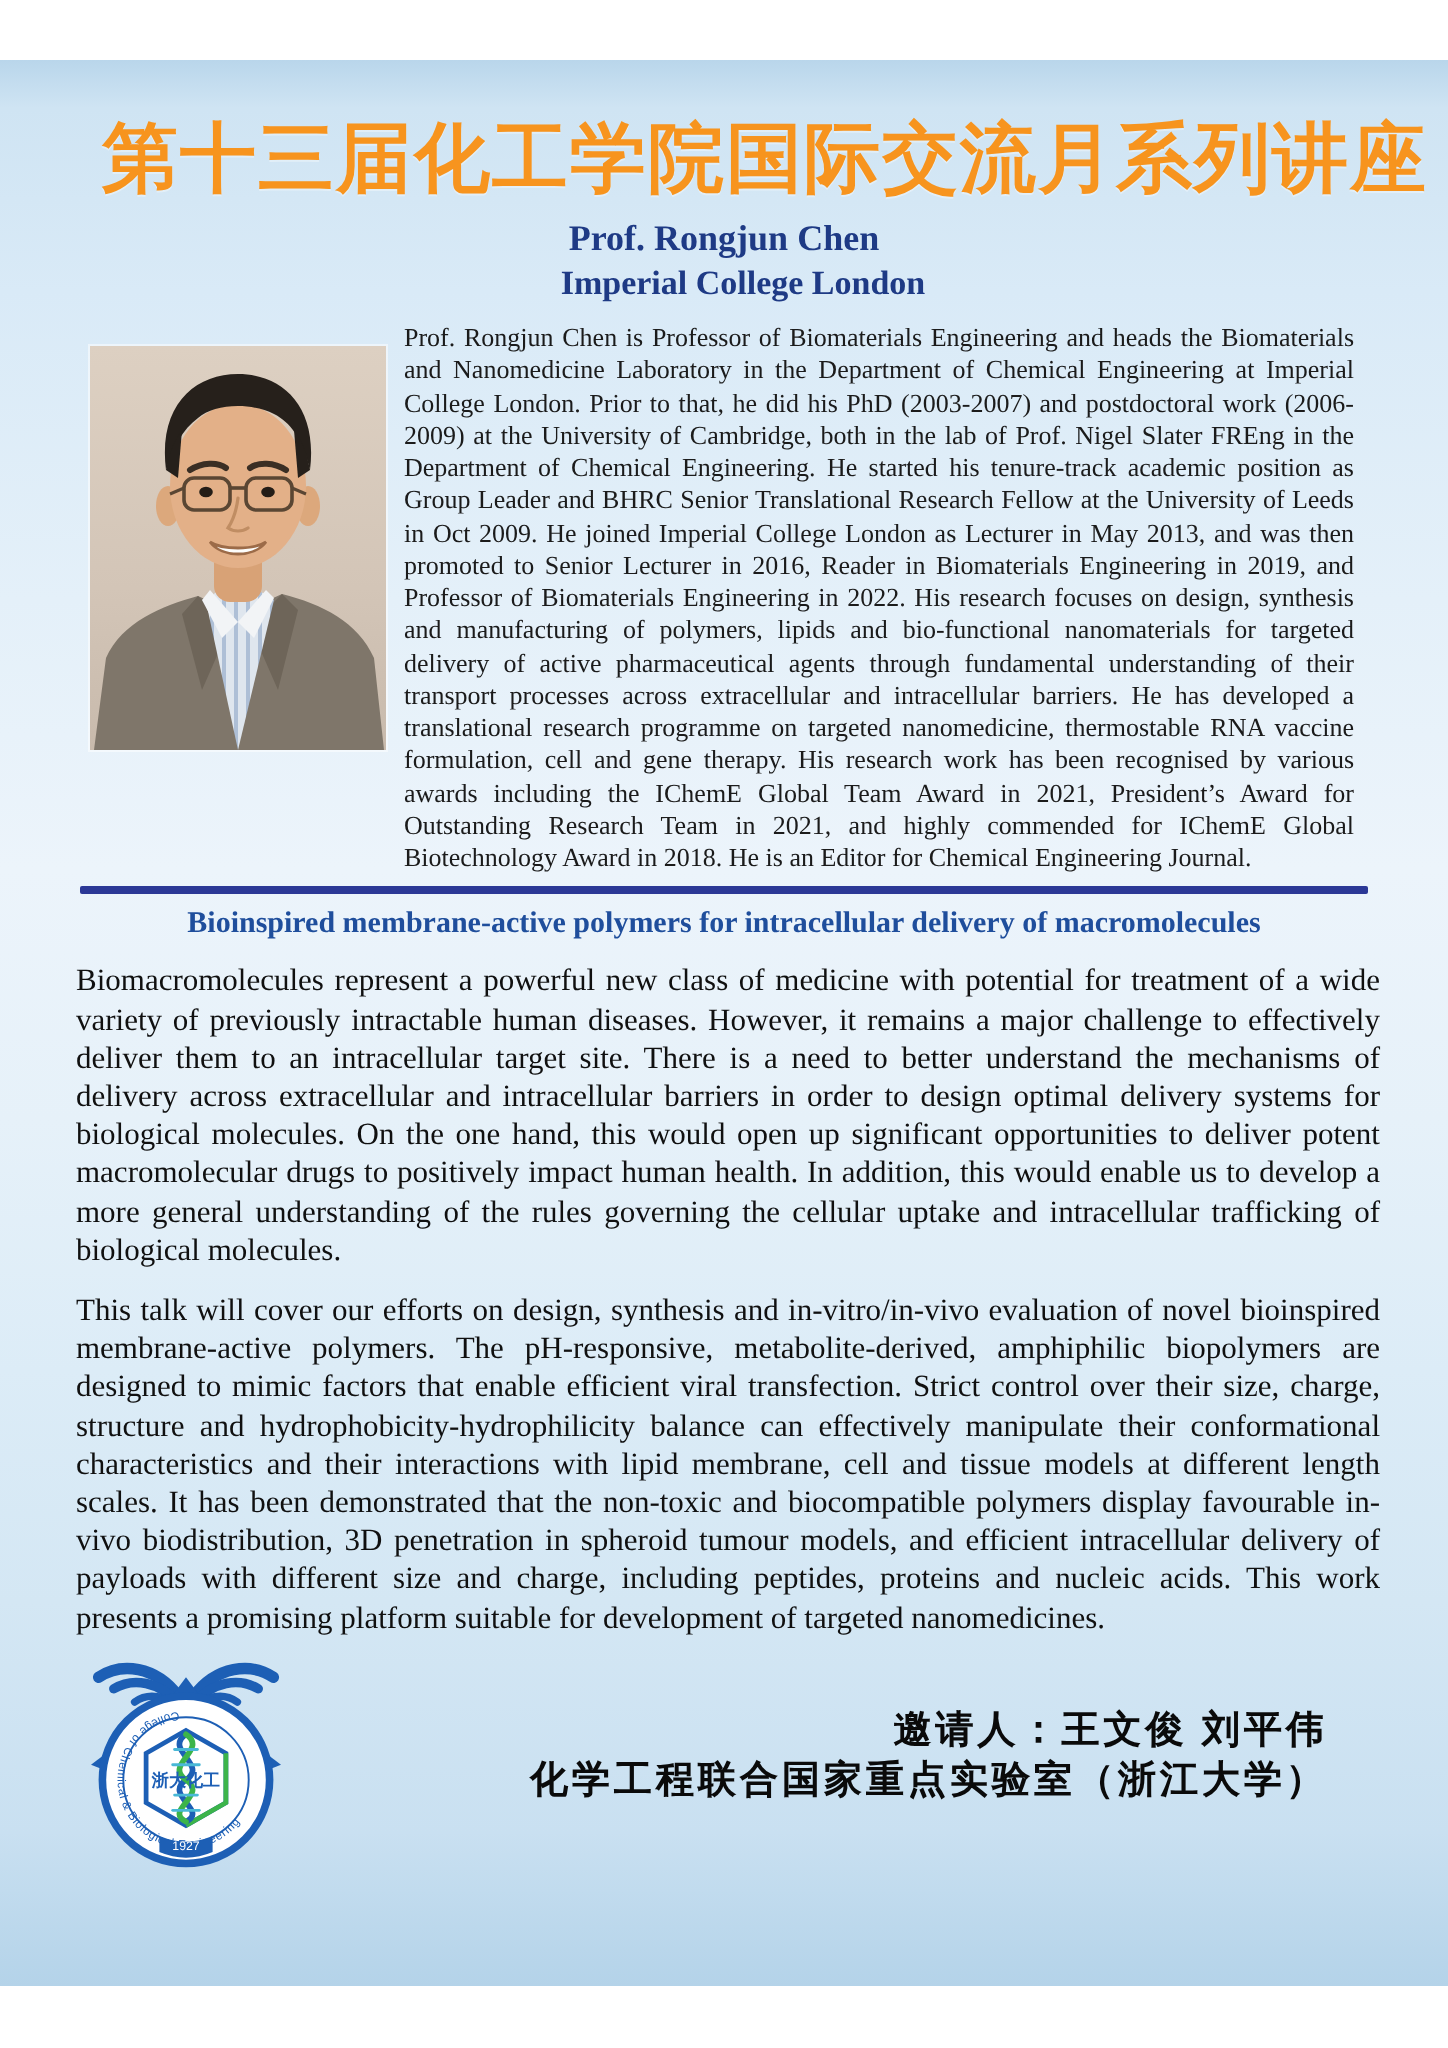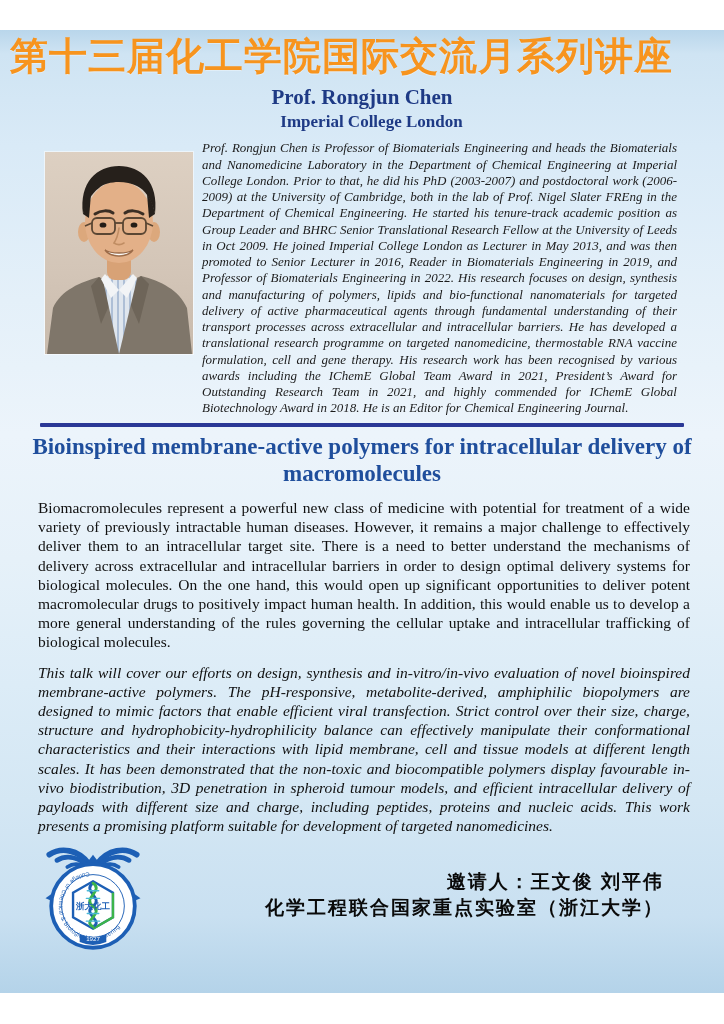--- a/index.html
+++ b/index.html
@@ -14,51 +14,50 @@
   .poster {
     position:absolute; top:30px; left:0;
     width:724px; height:963px;
     overflow:hidden;
     background:linear-gradient(180deg,
       #b9d6eb 0%, #cfe4f3 2.5%, #d9eaf7 12%,
       #e4f0f9 28%, #ecf4fb 42%, #e6f1f9 55%,
       #dcecf7 68%, #d4e7f4 80%, #c9e0f1 92%, #b4d3e9 100%);
   }
   .main-title {
-    margin:5px 10px 0 10px;
-    text-align:left;
+    margin:29px 10px 0 10px;
+    text-align:right;
     font-family:"Liberation Sans", sans-serif;
     font-weight:bold;
     font-size:38px;
     letter-spacing:1px;
     color:#F7941E;
     line-height:1.15;
     text-shadow:0 1px 0 rgba(255,255,255,0.35);
   }
   .prof-name {
     margin-top:7px;
     text-align:center;
     font-weight:bold;
-    font-size:21px;
+    font-size:18px;
     color:#1E3A85;
     line-height:1.1;
   }
   .affiliation {
     margin-top:4px;
     text-align:center;
     font-weight:bold;
     font-size:17px;
     color:#1E3A85;
     line-height:1.1;
     padding-left:19px;
   }
   .bio-row {
     display:flex;
     margin:9px 47px 0 45px;
-    font-style:italic;
   }
   .photo {
     flex:none;
     width:148px; height:202px;
     margin-top:12px;
     box-shadow:0 0 0 1px rgba(255,255,255,0.5);
   }
   .photo svg { display:block; width:100%; height:100%; }
   .bio {
     flex:1;
@@ -83,31 +82,31 @@
     font-weight:bold;
     font-size:20px;
     line-height:1.15;
   }
   .lecture-row sup { font-size:11px; vertical-align:super; }
   .talk-title {
     margin:6px 20px 0 20px;
     text-align:center;
     color:#1F4E9C;
     font-weight:bold;
-    font-size:23px;
+    font-size:15px;
     line-height:1.2;
   }
   .abstract {
     margin:10px 34px 0 38px;
     font-size:15.5px;
     line-height:19.2px;
     text-align:justify;
     color:#101010;
   }
-  .abstract.second { margin-top:11px;font-style:italic; }
+  .abstract.second { margin-top:11px; }
   .footer-row {
     display:flex;
     align-items:flex-start;
     margin:8px 0 0 36px;
   }
   .logo {
     flex:none;
     width:114px; height:124px;
   }
   .logo svg { display:block; width:100%; height:100%; }

